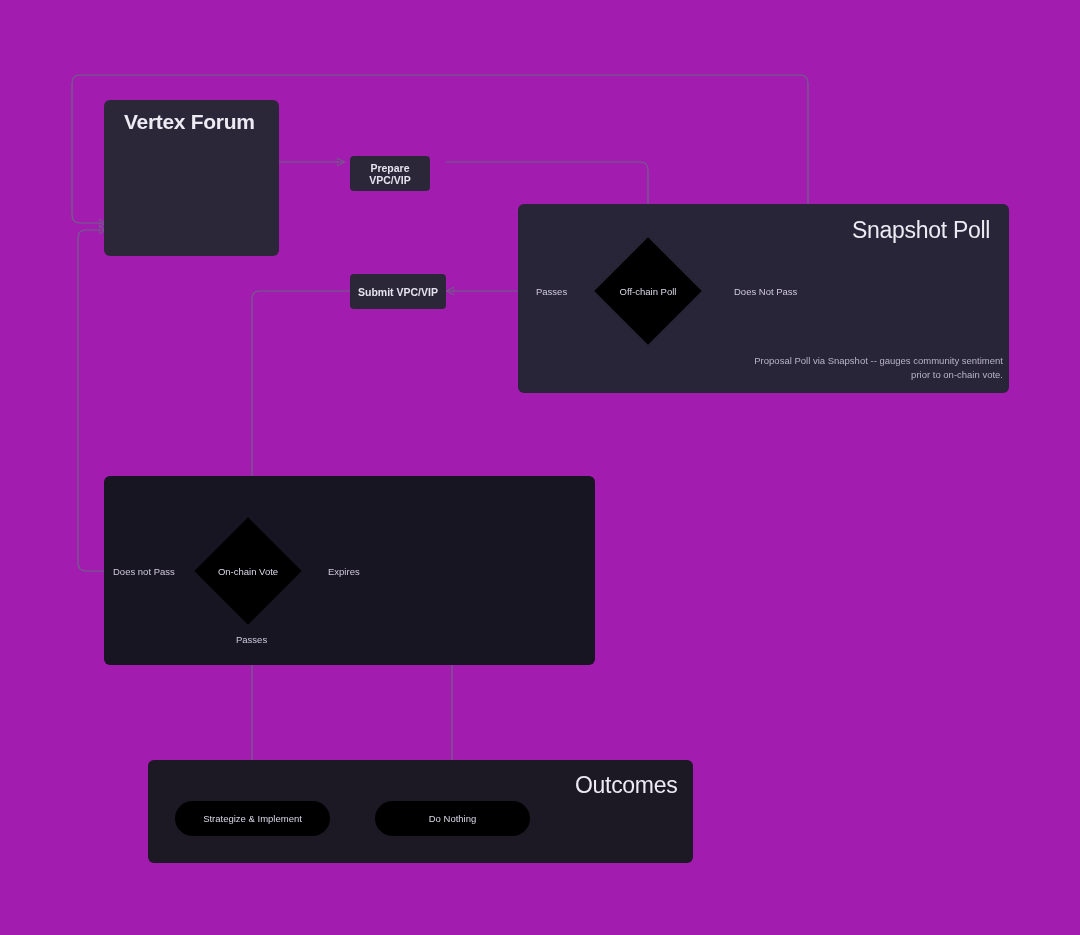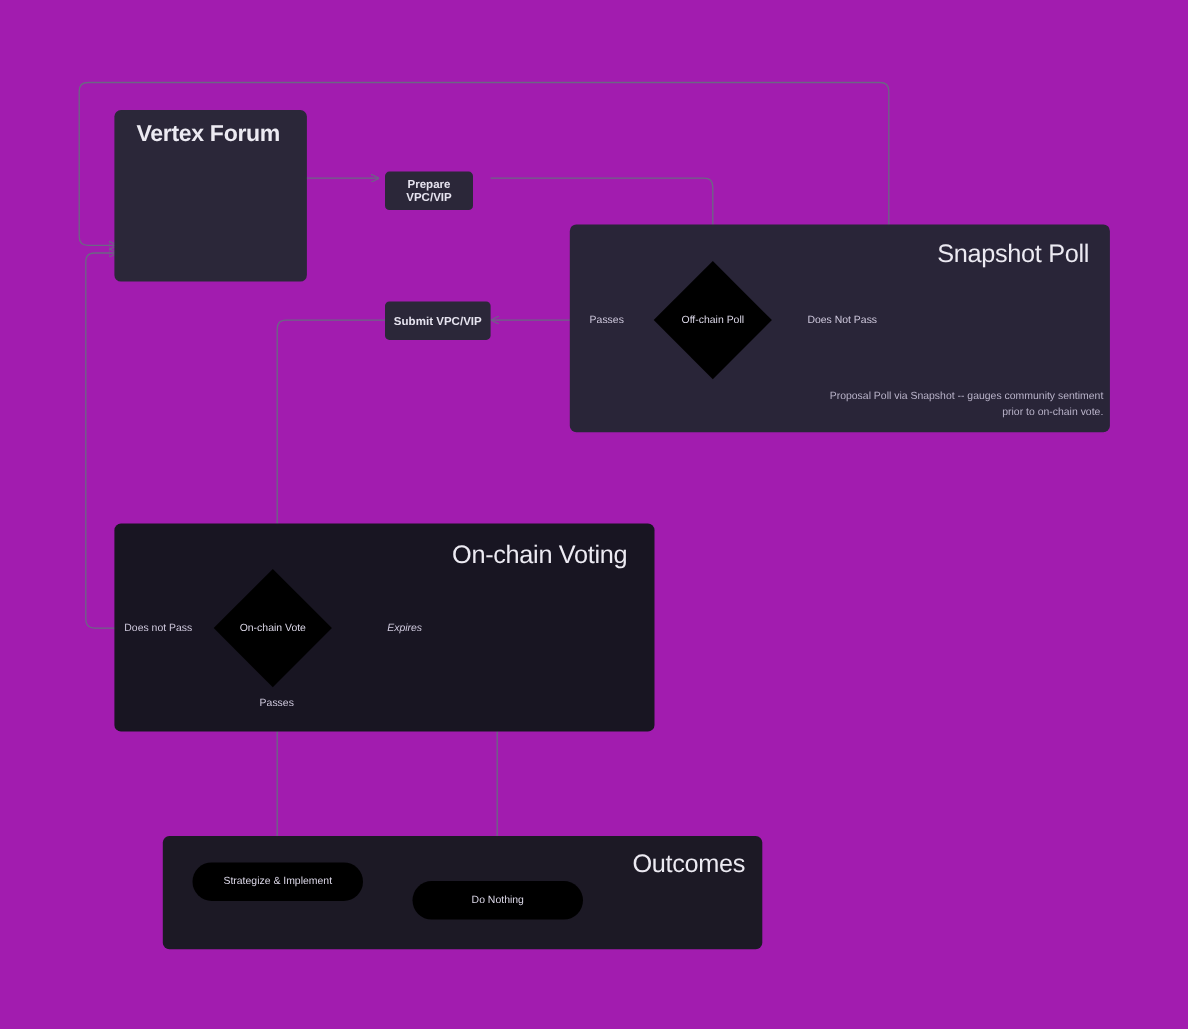--- a/index.html
+++ b/index.html
@@ -156,36 +156,35 @@
   <div class="diamond-wrap" style="left:610px; top:253px; width:76px; height:76px;">
     <div class="diamond-shape"></div>
     <div class="diamond-label">Off-chain Poll</div>
   </div>
 
   <div class="edge-label" style="left:536px; top:286px;">Passes</div>
   <div class="edge-label" style="left:734px; top:286px;">Does Not Pass</div>
 
   <div class="panel" style="left:104px; top:476px; width:491px; height:189px; background:#181522;">
   </div>
-  <div class="panel-title" style="left:411px; top:491px; font-size:23px; font-weight:400;">On-chain Voting</div>
 
   <div class="diamond-wrap" style="left:210px; top:533px; width:76px; height:76px;">
     <div class="diamond-shape"></div>
     <div class="diamond-label">On-chain Vote</div>
   </div>
 
   <div class="edge-label" style="left:113px; top:566px;">Does not Pass</div>
-  <div class="edge-label" style="left:352px; top:566px;font-style:italic;">Expires</div>
+  <div class="edge-label" style="left:328px; top:566px;">Expires</div>
   <div class="edge-label" style="left:236px; top:634px;">Passes</div>
 
   <div class="panel" style="left:148px; top:760px; width:545px; height:103px; background:#1c1925;">
   </div>
   <div class="panel-title" style="left:575px; top:772px; font-size:23px; font-weight:400;">Outcomes</div>
 
-  <div class="node node-pill" style="left:175px; top:784px; width:155px; height:35px;">
+  <div class="node node-pill" style="left:175px; top:801px; width:155px; height:35px;">
     <span>Strategize &amp; Implement</span>
   </div>
 
   <div class="node node-pill" style="left:375px; top:801px; width:155px; height:35px;">
     <span>Do Nothing</span>
   </div>
 
 </div>
 
 </body></html>

